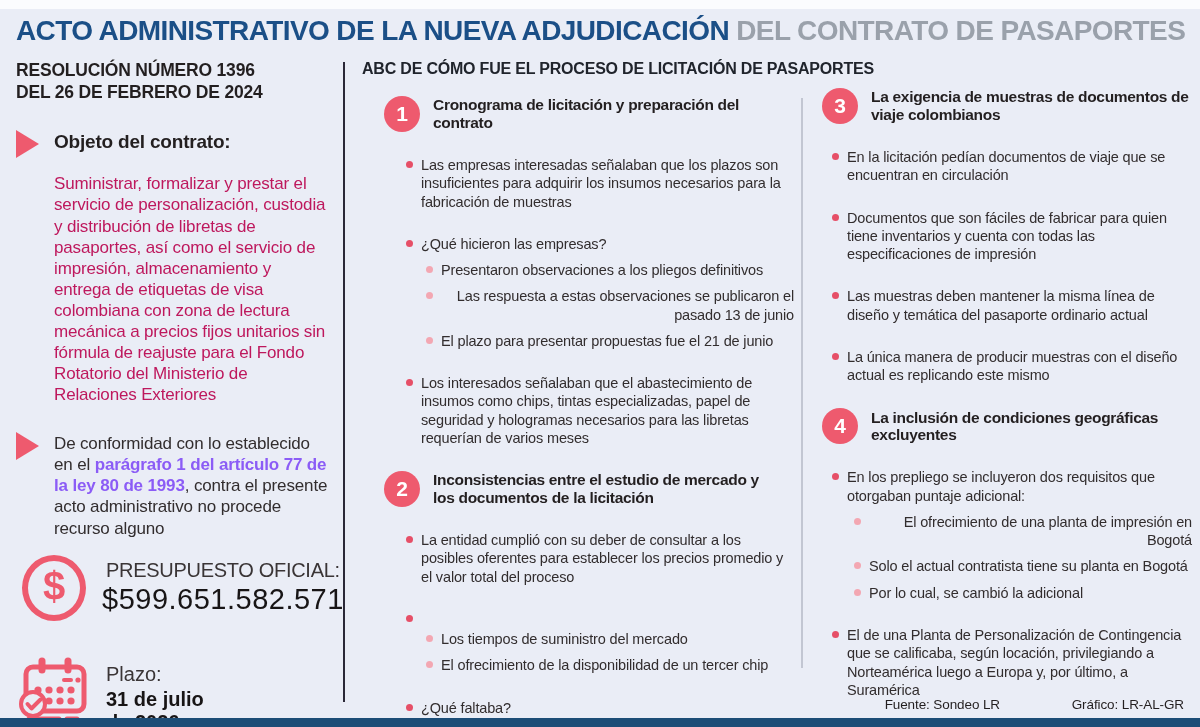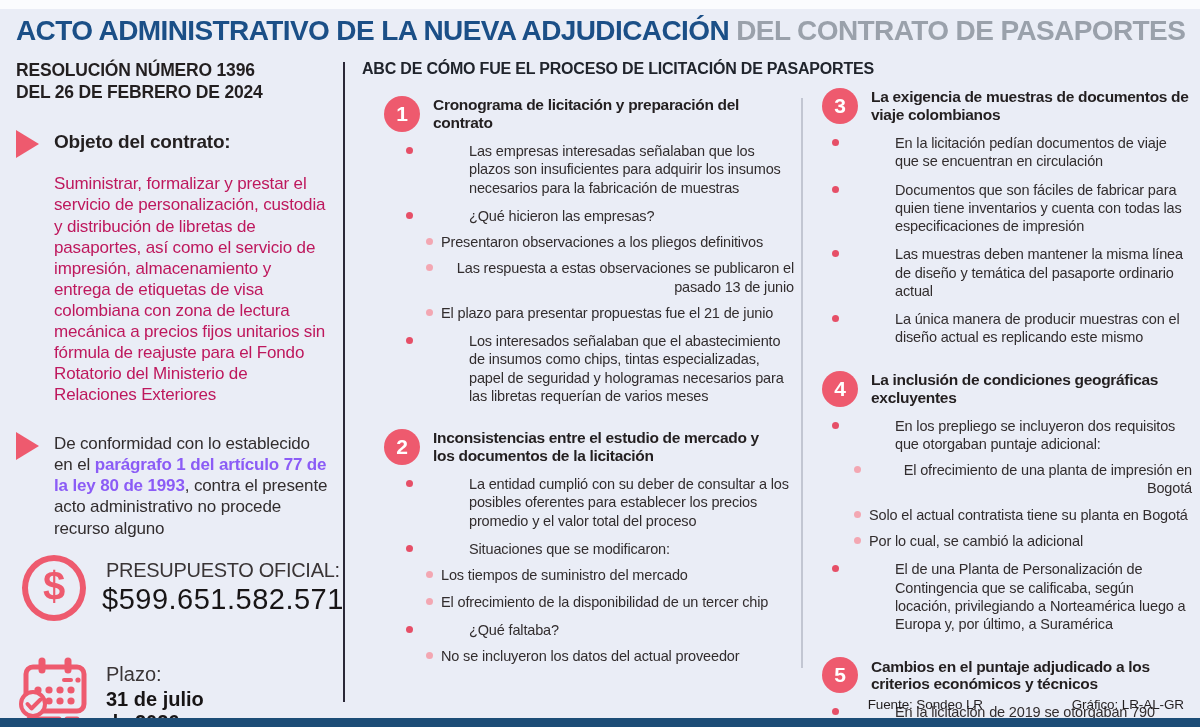--- a/index.html
+++ b/index.html
@@ -75,31 +75,31 @@
     display:flex;align-items:center;justify-content:center;
   }
   .section-title{margin:0 0 0 13px;font-size:15.5px;font-weight:bold;line-height:1.15;color:#231f20;letter-spacing:-0.3px;max-width:330px;}
   .mid-col .section-head{margin-left:22px;}
   .right-col .section-head{margin-left:2px;}
 
   .item{display:flex;align-items:flex-start;font-size:14.5px;line-height:1.26;color:#322d2e;letter-spacing:-0.15px;}
   .item .dot{flex:none;width:7px;height:7px;border-radius:50%;margin:5px 8px 0 0;}
   .item.l1 .dot{background:#e64f67;}
   .item.l2 .dot{background:#f3a7b2;}
-  .item.l1{margin-top:10px;gap:48px;}
+  .item.l1{margin-top:24px;}
   .item.l2{margin-top:8px;text-align:right;}
   .mid-col .item.l1{margin-left:44px;}
   .mid-col .item.l2{margin-left:64px;}
   .right-col .item.l1{margin-left:12px;}
   .right-col .item.l2{margin-left:34px;}
   .mid-col .item-text{max-width:372px;}
   .right-col .item-text{max-width:352px;}
 
   .footer{position:absolute;right:16px;bottom:15px;font-size:13.5px;color:#231f20;letter-spacing:-0.1px;}
-  .footer span{margin-left:53px;padding-left:32px;}
+  .footer span{margin-left:36px;padding-left:32px;}
 </style>
 </head>
 <body>
 
 <div class="page">
   <div class="top-strip"></div>
 
   <h1 class="main-title"><span>ACTO ADMINISTRATIVO DE LA NUEVA ADJUDICACIÓN</span><span class="secondary"> DEL CONTRATO DE PASAPORTES</span></h1>
 
   <div class="divider dark"></div>
@@ -197,21 +197,20 @@
           <div class="section-head">
             <span class="num-circle">2</span>
             <h3 class="section-title">Inconsistencias entre el estudio de mercado y los documentos de la licitación</h3>
           </div>
           <div class="item l1">
             <span class="dot"></span>
             <span class="item-text">La entidad cumplió con su deber de consultar a los posibles oferentes para establecer los precios promedio y el valor total del proceso</span>
           </div>
           <div class="item l1">
             <span class="dot"></span>
-            <span class="item-text">Situaciones que se modificaron:</span>
           </div>
           <div class="item l2">
             <span class="dot"></span>
             <span class="item-text">Los tiempos de suministro del mercado</span>
           </div>
           <div class="item l2">
             <span class="dot"></span>
             <span class="item-text">El ofrecimiento de la disponibilidad de un tercer chip</span>
           </div>
           <div class="item l1">

